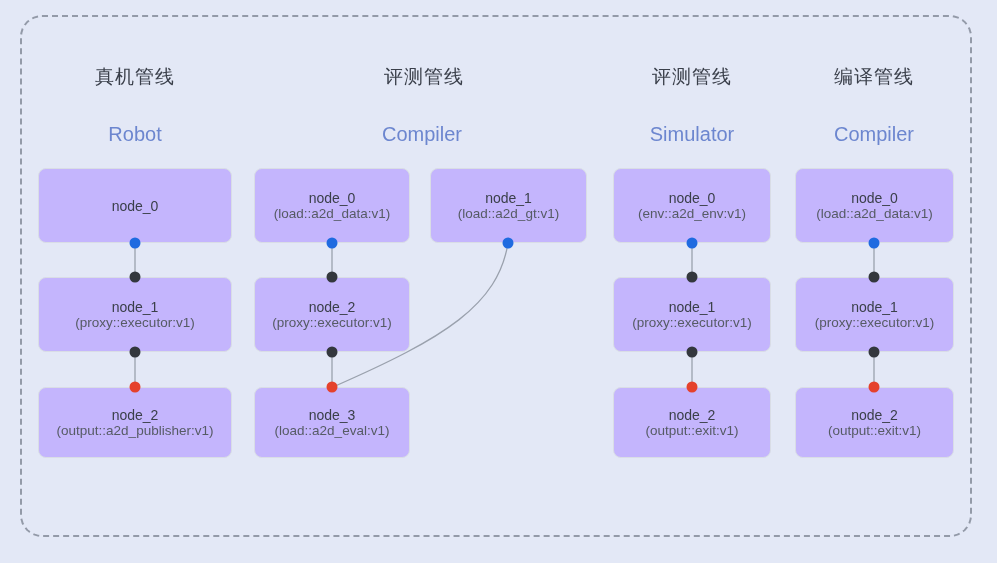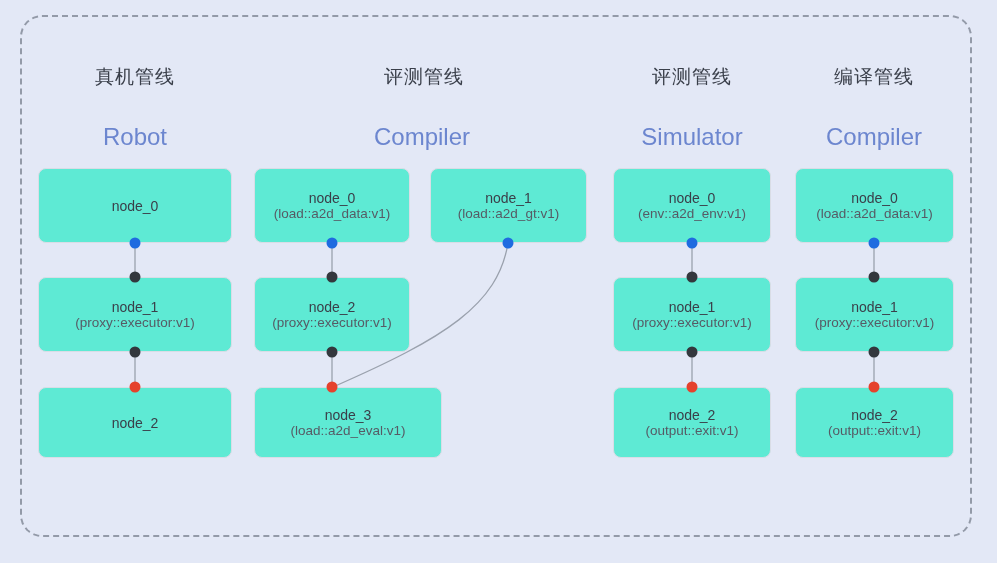--- a/index.html
+++ b/index.html
@@ -18,26 +18,26 @@
   }
   .hdr-cn{
     position:absolute;top:64px;
     transform:translateX(-50%);
     font-size:19px;font-weight:400;color:#3a3f4a;
     letter-spacing:1px;white-space:nowrap;
   }
   .hdr-en{
     position:absolute;top:123px;
     transform:translateX(-50%);
-    font-size:24px;font-weight:400;color:#6c86cf;
+    font-size:20px;font-weight:400;color:#6c86cf;
     white-space:nowrap;
   }
   .node{
     position:absolute;
-    background:#5eead4;
+    background:#c4b5fd;
     border:1px solid #d9dde6;
     border-radius:8px;
     box-sizing:border-box;
     display:flex;flex-direction:column;
     align-items:center;justify-content:center;
     gap:0;
     z-index:2;
   }
   .node .t{font-size:14px;color:#3a3f49;line-height:16px;}
   .node .s{font-size:13.5px;color:#565b65;line-height:16px;white-space:nowrap;}
@@ -78,35 +78,36 @@
 
 <div class="node" style="left:38px;top:168px;width:194px;height:75px">
   <span class="t">node_0</span>
 </div>
 <div class="node" style="left:38px;top:277px;width:194px;height:75px">
   <span class="t">node_1</span>
   <span class="s">(proxy::executor:v1)</span>
 </div>
 <div class="node" style="left:38px;top:387px;width:194px;height:71px">
   <span class="t">node_2</span>
+  <span class="s">(output::a2d_publisher:v1)</span>
 </div>
 
 <div class="node" style="left:254px;top:168px;width:156px;height:75px">
   <span class="t">node_0</span>
   <span class="s">(load::a2d_data:v1)</span>
 </div>
 <div class="node" style="left:430px;top:168px;width:157px;height:75px">
   <span class="t">node_1</span>
   <span class="s">(load::a2d_gt:v1)</span>
 </div>
 <div class="node" style="left:254px;top:277px;width:156px;height:75px">
   <span class="t">node_2</span>
   <span class="s">(proxy::executor:v1)</span>
 </div>
-<div class="node" style="left:254px;top:387px;width:188px;height:71px">
+<div class="node" style="left:254px;top:387px;width:156px;height:71px">
   <span class="t">node_3</span>
   <span class="s">(load::a2d_eval:v1)</span>
 </div>
 
 <div class="node" style="left:613px;top:168px;width:158px;height:75px">
   <span class="t">node_0</span>
   <span class="s">(env::a2d_env:v1)</span>
 </div>
 <div class="node" style="left:613px;top:277px;width:158px;height:75px">
   <span class="t">node_1</span>

